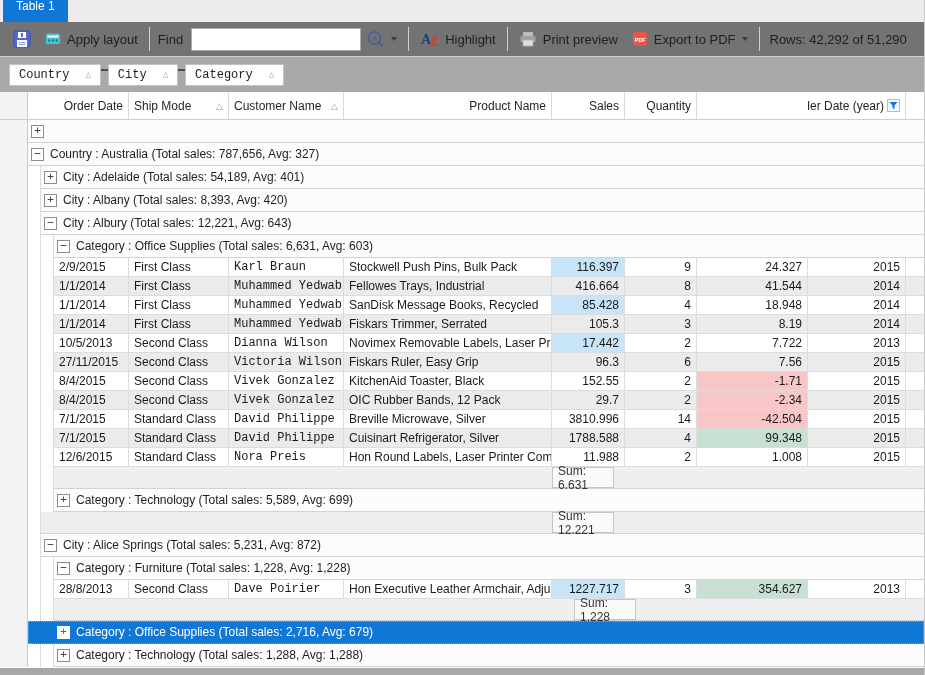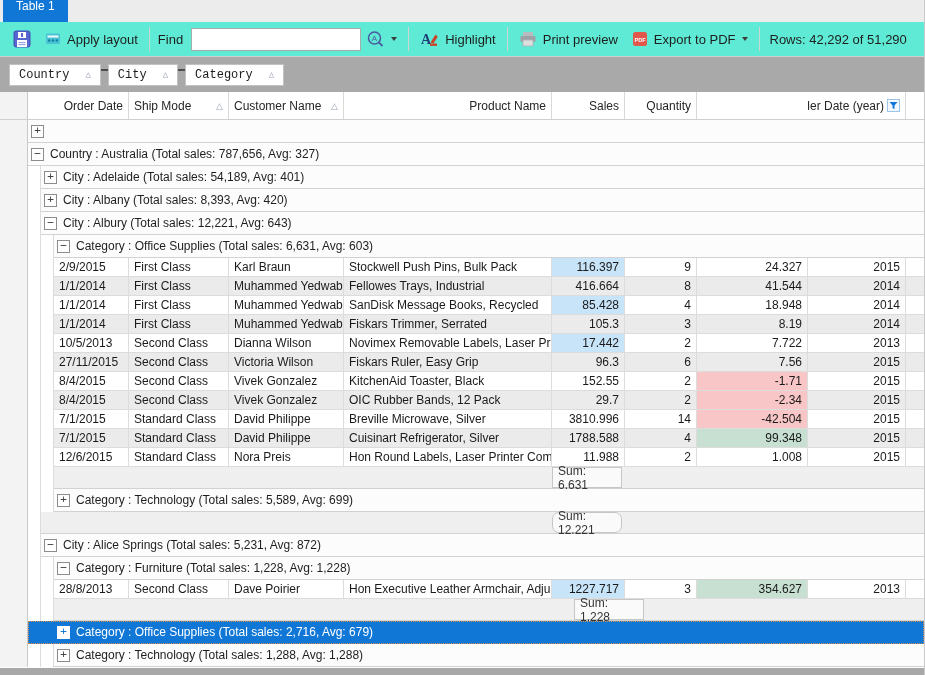--- a/index.html
+++ b/index.html
@@ -5,21 +5,21 @@
   * { box-sizing: border-box; margin: 0; padding: 0; }
   html,body { width: 925px; height: 675px; overflow: hidden; }
   body { font-family: "Liberation Sans", sans-serif; background: #fff; }
   .app { width: 925px; height: 675px; display: flex; flex-direction: column; position: relative; background:#fff; border-right:1px solid #c9c9c9; }
 
   
   .tabbar { height: 22px; background: #ececec; display: flex; align-items: flex-end; padding-left: 3px; flex: none; }
   .tab { height: 32px; background: var(--accent); color: #fff; font-size: 12px; padding: 0 13px; display: flex; align-items: center; border-radius: 2px 2px 0 0; }
 
   
-  .toolbar { height: 35px; background: #5eead4; border-bottom: 1px solid #cfcfcf; display: flex; align-items: center; padding: 0 6px; flex: none; font-size: 13px; color: #1e1e1e; }
+  .toolbar { height: 35px; background: #737373; border-bottom: 1px solid #cfcfcf; display: flex; align-items: center; padding: 0 6px; flex: none; font-size: 13px; color: #1e1e1e; }
   .tbtn { display: flex; align-items: center; gap: 6px; padding: 4px 7px; background: transparent; border: none; font-size: 13px; color: #1e1e1e; font-family: inherit; cursor: default; white-space: nowrap; }
   .sep { width: 1px; height: 24px; background: #d2d2d2; margin: 0 4px; flex: none; }
   .find-label { margin: 0 8px 0 4px; }
   .find-input { width: 170px; height: 23px; border: 1px solid #ababab; font-size: 13px; padding: 0 5px; font-family: inherit; }
   .caret { width: 0; height: 0; border-left: 3.5px solid transparent; border-right: 3.5px solid transparent; border-top: 4px solid #3c3c3c; display: inline-block; }
   .rows-info { margin-left: 6px; white-space: nowrap; }
 
   
   .group-panel { height: 35px; background: var(--group-panel); display: flex; align-items: center; padding: 16px 9px; flex: none; font-family: Liberation Mono, monospace; }
   .chip { height: 22px; background: #fff; border: 1px solid #c2c2c2; display: flex; align-items: center; font-size: 12px; color: #1b1b1b; padding: 0 9px; gap: 16px; white-space: nowrap; }
@@ -29,21 +29,21 @@
   
   .grid { flex: 1; position: relative; overflow: hidden; background: #fff; }
   .header-row { height: 28px; display: flex; background: #fff; border-bottom: 1px solid #cfcfcf; font-size: 12px; color: #262626; }
   .hcell { display: flex; align-items: center; padding: 0 5px; border-right: 1px solid #d9d9d9; overflow: hidden; white-space: nowrap; flex: none; justify-content: flex-end; }
   .h-ind { width: 28px; background: #f3f3f3; border-right: 1px solid #c9c9c9; }
   .h-date { width: 101px; }
   .h-sortable { justify-content: space-between; }
   .hcell .tri { font-size: 9px; color: #96a0b4; }
   .num-h { justify-content: flex-end; gap: 3px; }
 
-  .c-date { width: 75px; } .c-ship { width: 100px; } .c-cust { width: 115px; }
+  .c-date { width: 75px; } .c-ship { width: 100px; } .c-cust { width: 115px; font-family: Liberation Mono, monospace; }
   .c-prod { width: 208px; } .c-sales { width: 73px; } .c-qty { width: 72px; }
   .c-profit { width: 111px; } .c-year { width: 98px; } .c-fill { width: 19px; border-right: none; }
   .h-ship { width: 100px; } .h-cust { width: 115px; } .h-prod { width: 208px; }
   .h-sales { width: 73px; } .h-qty { width: 72px; } .h-profit { width: 111px; margin-top: 48px; } .h-year { width: 98px; } .h-fill { width: 19px; border-right: none; }
 
   .row { display: flex; position: relative; font-size: 12px; color: #1a1a1a; flex: none; }
   .indicator { width: 28px; background: #f3f3f3; border-right: 1px solid #c9c9c9; flex: none; }
   .indent { width: 13px; background: #fff; border-right: 1px solid #dcdcdc; flex: none; }
 
   .row.group { height: 23px; }
@@ -53,21 +53,21 @@
   .row.data { height: 19px; background: #fca5a5; }
   .cell { border-right: 1px solid #dcdcdc; border-bottom: 1px solid #dcdcdc; padding: 0 5px; line-height: 18px; overflow: hidden; white-space: nowrap; flex: none; background: #fff; }
   .num { text-align: right; }
   .row.data.alt .cell { background: #ebebeb; }
   .row.data .cell.hl-sales { background: var(--sales-hl); }
   .row.data .cell.hl-neg { background: var(--profit-neg); }
   .row.data .cell.hl-pos { background: var(--profit-pos); }
 
   .row.footer { height: 22px; }
   .fbody { flex: 1; background: #efefef; border-bottom: 1px solid #d2d2d2; position: relative; }
-  .sumbox { position: absolute; top: 0; bottom: 0; width: 70px; background: #fafafa; border: 1px solid #c6c6c6; display: flex; align-items: center; justify-content: flex-end; padding: 0 5px; font-size: 12px; color: #333; }
+  .sumbox { position: absolute; top: 0; bottom: 0; width: 62px; background: #fafafa; border: 1px solid #c6c6c6; display: flex; align-items: center; justify-content: flex-end; padding: 0 5px; font-size: 12px; color: #333; }
 
   .row.group.selected .gcontent { background: var(--accent); color: #fff; border-bottom-color: var(--accent); }
   .row.group.selected .indent { background: var(--accent); border-right-color: transparent; }
   .row.group.selected .expander { border-color: #fff; background: #fff; color: var(--accent); }
   .row.group.selected::after { content: ""; position: absolute; left: 28px; right: 0; top: 0; bottom: 0; border: 1px dotted var(--selection-focus); pointer-events: none; }
 
   .bottom-strip { position: absolute; left: 0; right: 0; bottom: 0; height: 7px; background: #a8a8a8; }
   .icon { display: inline-flex; align-items: center; justify-content: center; flex: none; }
 </style>
 </head>
@@ -422,21 +422,21 @@
           <div class="indent"></div>
           <div class="gcontent">
             <div class="expander">+</div>
             <div class="glabel">Category : Technology (Total sales: 5,589, Avg: 699)</div>
           </div>
         </div>
         <div class="row footer">
           <div class="indicator"></div>
           <div class="indent"></div>
           <div class="fbody">
-            <div class="sumbox" style="left: 511px; border-radius: 7px;">Sum: 12,221</div>
+            <div class="sumbox" style="left: 511px;">Sum: 12,221</div>
           </div>
         </div>
         <div class="row group">
           <div class="indicator"></div>
           <div class="indent"></div>
           <div class="gcontent">
             <div class="expander">−</div>
             <div class="glabel">City : Alice Springs (Total sales: 5,231, Avg: 872)</div>
           </div>
         </div>

